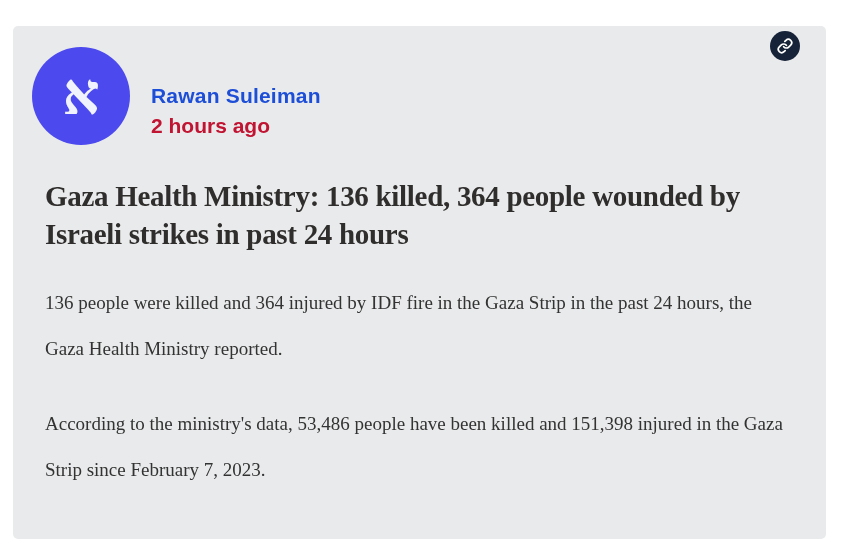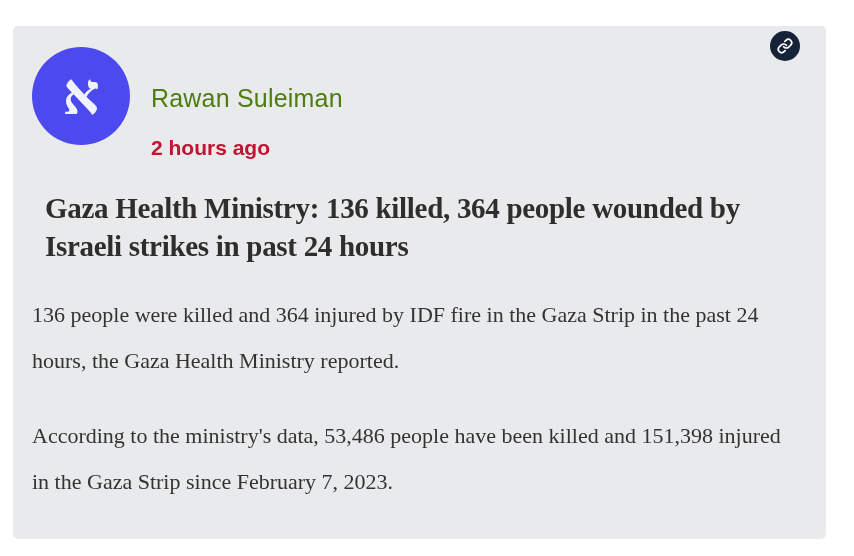--- a/index.html
+++ b/index.html
@@ -59,49 +59,50 @@
     font-size: 58px;
     line-height: 1;
     transform: translateY(-2px);
   }
   .byline {
     margin-left: 21px;
     position: relative;
     top: 37px;
   }
   .author-name {
-    font-size: 25px;
-    font-weight: normal;
-    color: #4d7c0f;
+    font-size: 21px;
+    font-weight: bold;
+    color: #1d4ed8;
     letter-spacing: 0.2px;
     line-height: 1.15;
   }
   .time-ago {
-    margin-top: 23px;
+    margin-top: 6px;
     font-size: 21px;
     font-weight: bold;
     color: var(--time-red);
     line-height: 1.15;
   }
   .headline {
-    margin-top: 44px;
+    margin-top: 32px;
     margin-left: 13px;
     max-width: 730px;
     font-family: "Liberation Serif", serif;
     font-weight: bold;
     font-size: 29px;
     line-height: 38px;
     color: var(--text-dark);
     letter-spacing: -0.3px;
   }
   .body-paragraph {
     margin-top: 27px;
+    margin-left: 13px;
     max-width: 760px;
     font-family: "Liberation Serif", serif;
-    font-size: 22px;
+    font-size: 19px;
     line-height: 46px;
     color: #333333;
   }
   .body-paragraph + .body-paragraph { margin-top: 29px; }
 </style>
 </head>
 <body>
 
 <article class="card">
 

